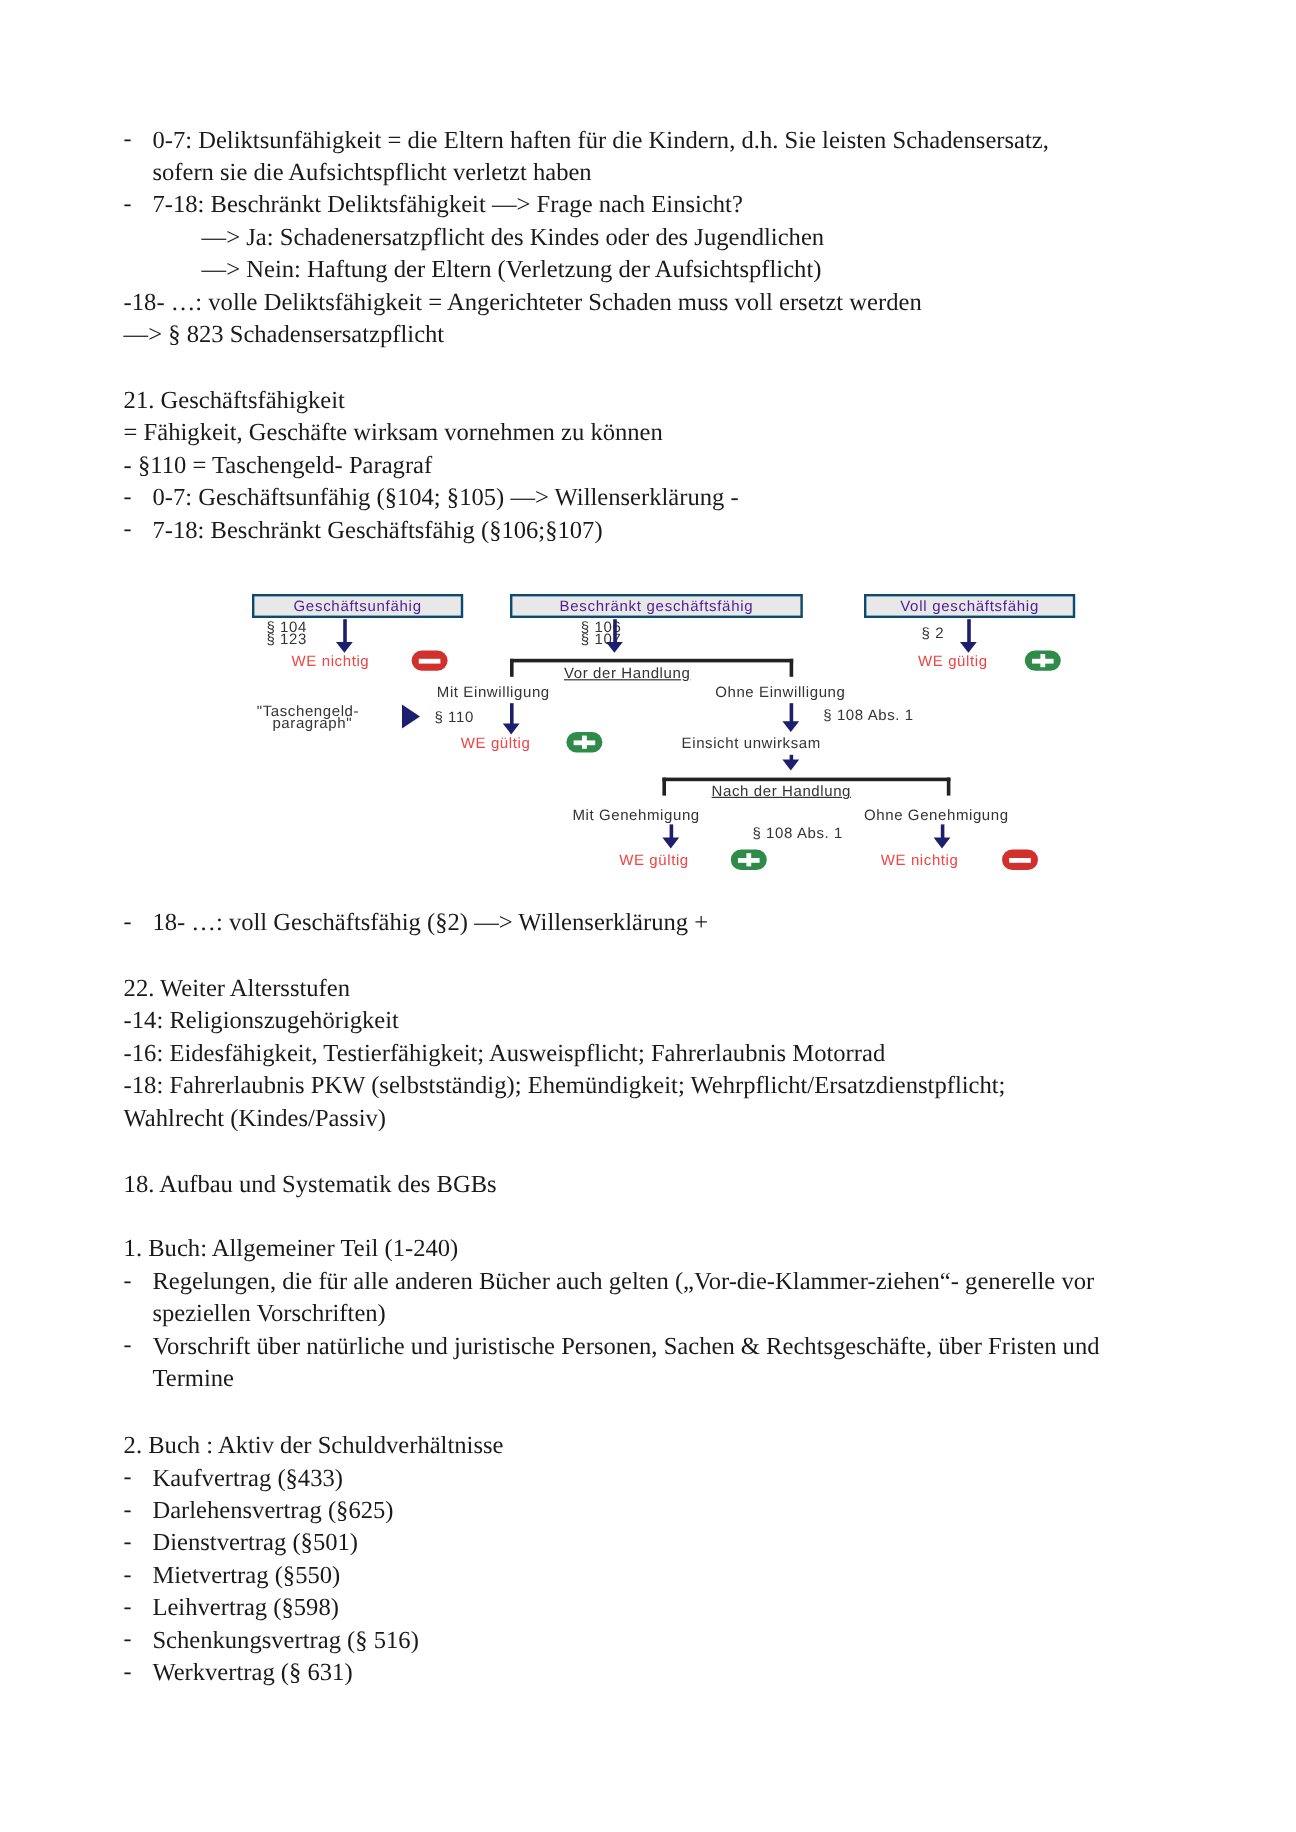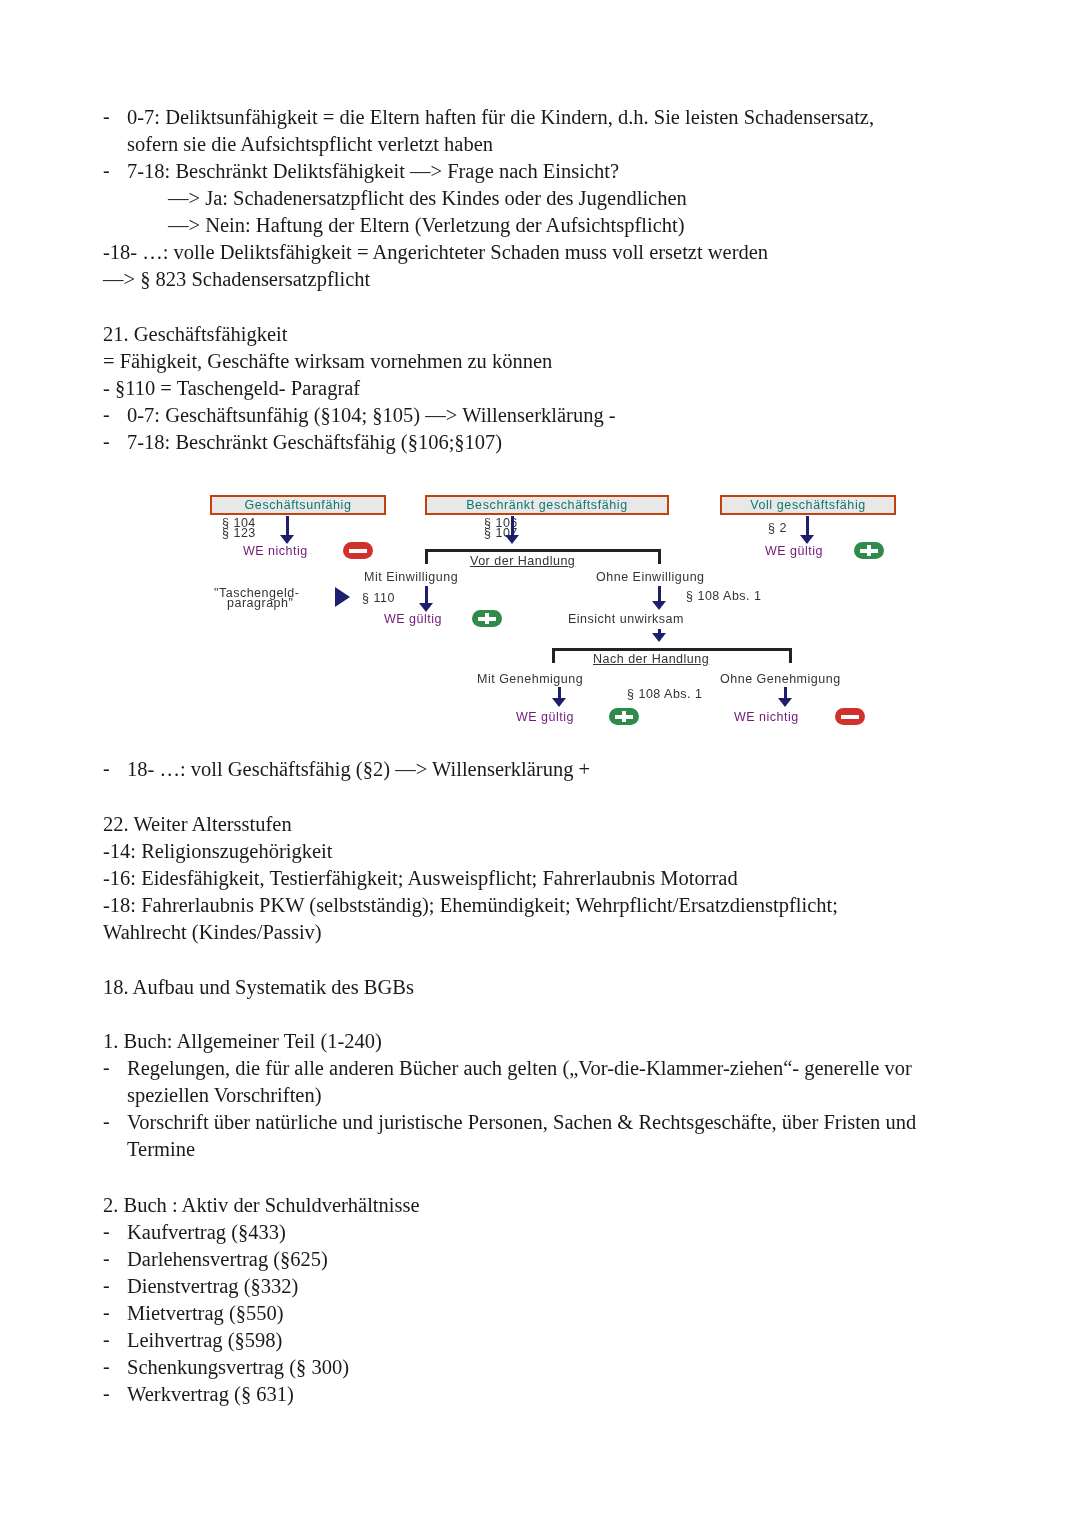--- a/index.html
+++ b/index.html
@@ -4,23 +4,23 @@
 <style>
   html, body { margin: 0; padding: 0; background: #ffffff; }
   body { width: 1080px; height: 1527px; position: relative; overflow: hidden;
          font-family: "Liberation Serif", serif; color: #1a1a1a; }
   .line { position: absolute; font-size: 20.5px; line-height: 27px; white-space: nowrap; }
   .b { font-weight: normal; }
   .dash { position: absolute; left: 103px; font-size: 20px; }
   .diag { position: absolute; left: 200px; top: 488px; width: 700px; height: 245px;
           font-family: "Liberation Sans", sans-serif; }
   .d { position: absolute; font-size: 12.5px; color: #333; white-space: nowrap; letter-spacing: 0.5px; }
-  .dn { color: #701a75; }
-  .box { position: absolute; border: 2px solid #c2410c; background: #e8e8e8; height: 16px;
-         font-size: 12.5px; line-height: 16px; text-align: center; color: #0f766e; letter-spacing: 0.6px; }
+  .dn { color: #ef4444; }
+  .box { position: absolute; border: 2px solid #0c4a6e; background: #e8e8e8; height: 16px;
+         font-size: 12.5px; line-height: 16px; text-align: center; color: #4c1d95; letter-spacing: 0.6px; }
   .arrow { position: absolute; width: 3px; background: #1e1e6e; }
   .arrow::after { content: ""; position: absolute; left: -6px; bottom: -8px; border-left: 7.5px solid transparent;
          border-right: 7.5px solid transparent; border-top: 9px solid #1e1e6e; }
   .bracket { position: absolute; border: 3px solid #222; border-bottom: none; height: 12px; }
   .plus, .minus { position: absolute; width: 30px; height: 17px; border-radius: 9px; }
   .minus { background: #d0312d; }
   .minus::after { content: ""; position: absolute; left: 6px; right: 6px; top: 7px; height: 4px; background: #fff; }
   .plus { background: #2e8b4a; }
   .plus::before { content: ""; position: absolute; left: 6px; right: 6px; top: 7px; height: 4px; background: #fff; }
   .plus::after { content: ""; position: absolute; left: 13px; width: 4px; top: 3px; bottom: 3px; background: #fff; }
@@ -118,21 +118,21 @@
 <span class="dash" style="top:1110px">-</span>
 <div class="line" style="left:127px;top:1109px">Vorschrift über natürliche und juristische Personen, Sachen &amp; Rechtsgeschäfte, über Fristen und</div>
 <div class="line" style="left:127px;top:1136px">Termine</div>
 
 <div class="line" style="left:103px;top:1192px"><span class="b">2. Buch :</span><span> Aktiv der Schuldverhältnisse</span></div>
 <span class="dash" style="top:1220px">-</span>
 <div class="line" style="left:127px;top:1219px">Kaufvertrag (§433)</div>
 <span class="dash" style="top:1247px">-</span>
 <div class="line" style="left:127px;top:1246px">Darlehensvertrag (§625)</div>
 <span class="dash" style="top:1274px">-</span>
-<div class="line" style="left:127px;top:1273px">Dienstvertrag (§332)</div>
+<div class="line" style="left:127px;top:1273px">Dienstvertrag (§501)</div>
 <span class="dash" style="top:1301px">-</span>
 <div class="line" style="left:127px;top:1300px">Mietvertrag (§550)</div>
 <span class="dash" style="top:1328px">-</span>
 <div class="line" style="left:127px;top:1327px">Leihvertrag (§598)</div>
 <span class="dash" style="top:1355px">-</span>
-<div class="line" style="left:127px;top:1354px">Schenkungsvertrag (§ 300)</div>
+<div class="line" style="left:127px;top:1354px">Schenkungsvertrag (§ 516)</div>
 <span class="dash" style="top:1382px">-</span>
 <div class="line" style="left:127px;top:1381px">Werkvertrag (§ 631)</div>
 
 </body></html>

